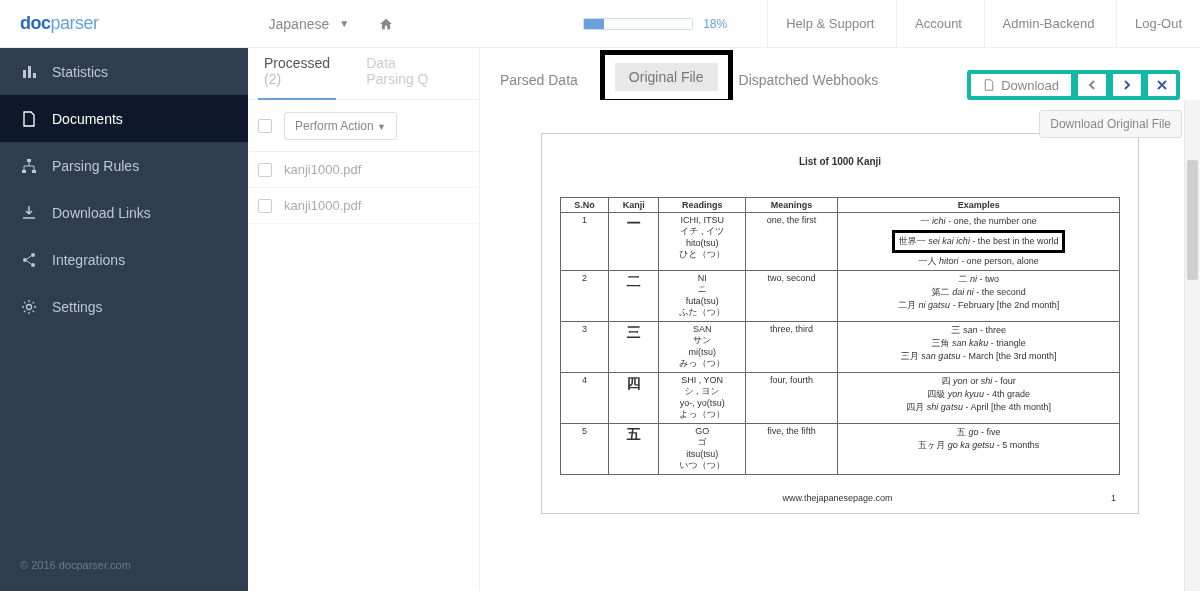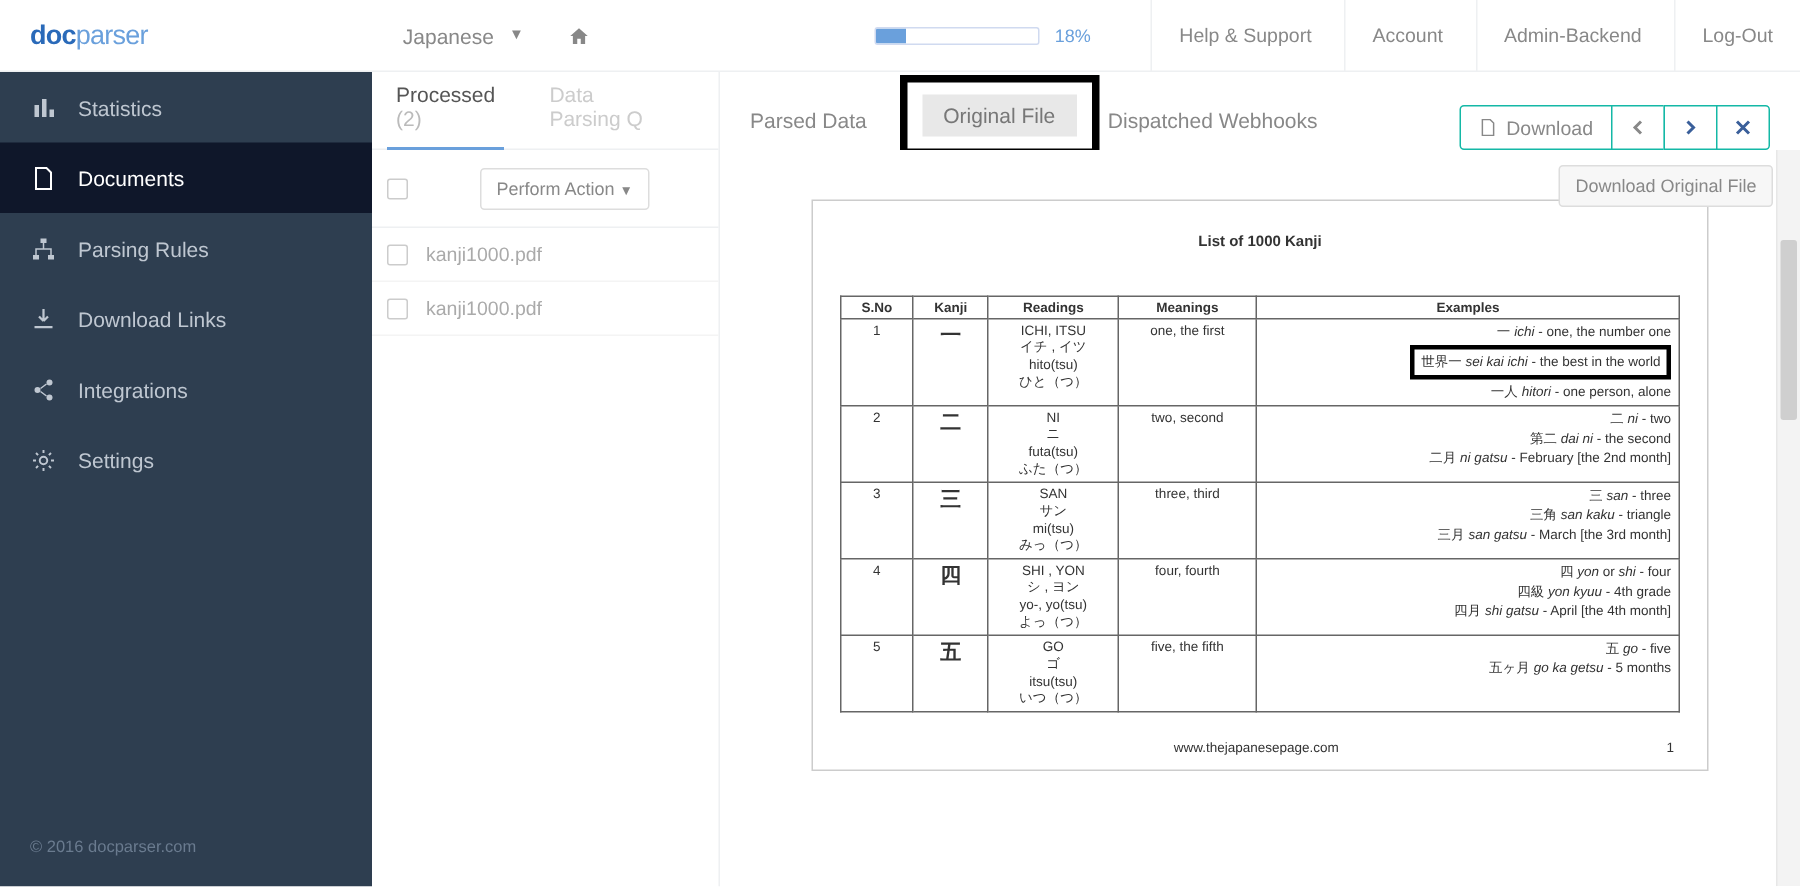--- a/index.html
+++ b/index.html
@@ -28,46 +28,46 @@
 .sidebar-spacer { flex: 1; }
 .sidebar-footer { padding: 20px; font-size: 11px; color: #6a7b8f; }
 
 
 .filecol { width: 232px; border-right: 1px solid #eef0f2; display: flex; flex-direction: column; position: relative; }
 .filecol-tabs { height: 52px; display: flex; align-items: flex-end; border-bottom: 1px solid #eef0f2; padding: 0 10px; }
 .fctab { padding: 12px 6px; font-size: 14px; color: #555; margin-right: 24px; position: relative; }
 .fctab .count { color: #bbb; }
 .fctab.active::after { content: ""; position: absolute; left: 0; right: 0; bottom: -1px; height: 2px; background: #6aa0dc; }
 .fctab.mute { color: #ccc; }
-.filecol-bar { height: 52px; display: flex; align-items: center; padding: 0 10px; border-bottom: 1px solid #eef0f2; gap: 36px; }
+.filecol-bar { height: 52px; display: flex; align-items: center; padding: 0 10px; border-bottom: 1px solid #eef0f2; }
 .chk { width: 14px; height: 14px; border: 1px solid #ccc; border-radius: 2px; margin-right: 12px; }
 .perform { border: 1px solid #ddd; border-radius: 3px; padding: 6px 10px; font-size: 12px; color: #888; }
 .file-row { height: 36px; display: flex; align-items: center; padding: 0 10px; border-bottom: 1px solid #f4f4f4; }
 .file-row .fn { font-size: 13px; color: #aaa; }
 
 
 .content { flex: 1; display: flex; flex-direction: column; position: relative; overflow: hidden; }
 .content-head { height: 52px; display: flex; align-items: flex-end; padding: 0 20px; }
 .ctab { padding: 12px 16px 12px 0; font-size: 14px; color: #888; }
 .ctab.boxed { border: 5px solid #000; padding: 8px 10px; margin: 0 6px -4px 6px; }
 .ctab.boxed span { background: #e8e8e8; padding: 6px 14px; display: inline-block; color: #777; }
 .toolbar { margin-left: auto; display: flex; align-items: center; gap: 0; }
-.tbtn { border: 1px solid #14b8a6; height: 30px; padding: 0 12px; font-size: 13px; color: #888; display: inline-flex; align-items: center; justify-content: center; background: #fff; }
+.tbtn { border: 4px solid #14b8a6; height: 30px; padding: 0 12px; font-size: 13px; color: #888; display: inline-flex; align-items: center; justify-content: center; background: #fff; }
 .tbtn.icon { width: 36px; padding: 0; }
 .tbtn + .tbtn { margin-left: -1px; }
 .tbtn.first { border-radius: 3px 0 0 3px; }
 .tbtn.last { border-radius: 0 3px 3px 0; }
 .doc-area { flex: 1; background: #fff; position: relative; overflow: hidden; padding: 10px 18px 0 18px; }
 .download-orig { position: absolute; right: 18px; top: 10px; border: 1px solid #ddd; border-radius: 3px; padding: 6px 10px; font-size: 12px; color: #888; background: #f7f7f7; z-index: 3; }
 .page { width: 598px; margin: 23px auto 0 auto; background: #fff; border: 1px solid #ccc; padding: 22px 18px 10px 18px; font-size: 10px; color: #333; }
 .page-title { text-align: center; font-weight: 700; margin-bottom: 30px; font-size: 10px; }
 table.ktable { width: 100%; border-collapse: collapse; font-size: 9px; }
 table.ktable th, table.ktable td { border: 1px solid #666; padding: 2px 5px; vertical-align: top; text-align: center; }
 table.ktable th { font-weight: 700; }
-table.ktable td.ex { text-align: right; }
+table.ktable td.ex { text-align: center; }
 .kanji-cell { font-size: 14px; font-weight: 700; }
 .hlbox { border: 3px solid #000; display: inline-block; padding: 2px 4px; margin: 2px 0; }
 .pg-footer { display: flex; justify-content: space-between; font-size: 9px; padding: 18px 4px 0 4px; }
 .scroll-y { position: absolute; right: 0; top: 0; bottom: 0; width: 16px; background: #f3f3f3; border-left: 1px solid #e7e7e7; }
 .scroll-thumb { position: absolute; left: 2px; right: 2px; top: 60px; height: 120px; background: #cfcfcf; border-radius: 2px; }
 svg { display: block; }
 </style>
 </head>
 <body>
 

